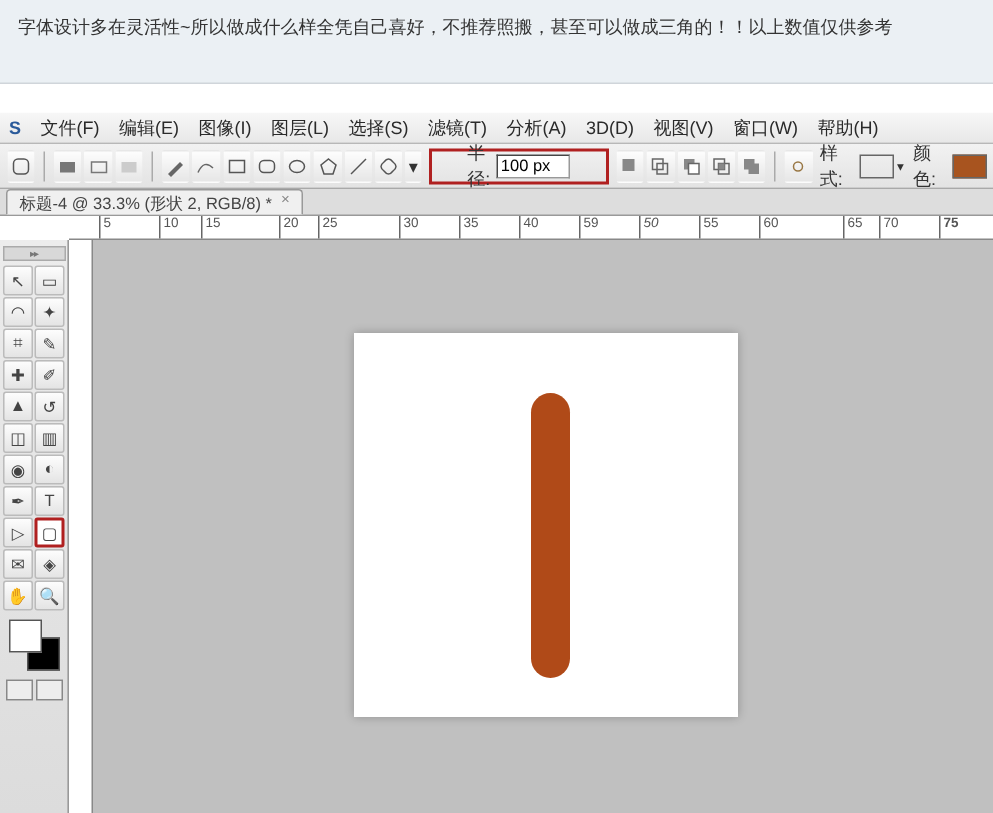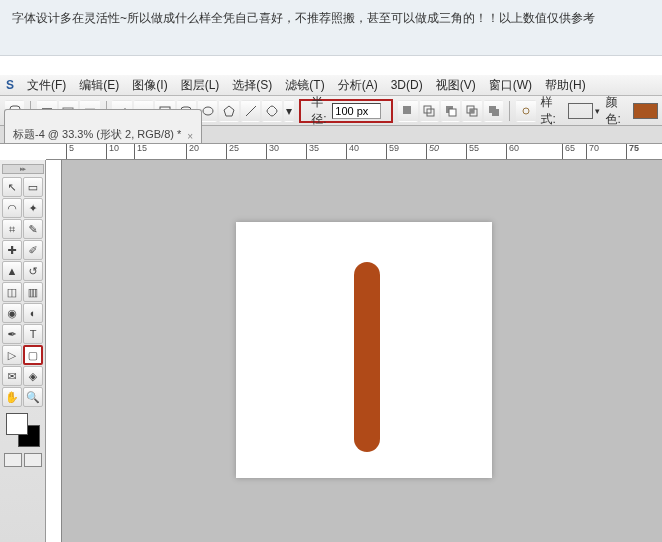--- a/index.html
+++ b/index.html
@@ -4,25 +4,25 @@
 <style>
 *{box-sizing:border-box;margin:0;padding:0;font-family:"Microsoft YaHei",SimSun,sans-serif}
 body{width:662px;height:542px;background:#fff;overflow:hidden;position:relative}
 .banner{height:56px;background:#ebf0f4;padding:8px 12px;font-size:12px;color:#333;line-height:20px;border-bottom:1px solid #d0d5da}
 .menubar{height:22px;background:linear-gradient(#f7f7f7,#e8e8e8);border-top:1px solid #fff;border-bottom:1px solid #b8b8b8;display:flex;align-items:center;padding:0 6px;font-size:12px;color:#2a2a2a;margin-top:18px}
 .menubar span{margin-right:13px;cursor:default}
 .toolbar{height:30px;background:linear-gradient(#f2f2f2,#e3e3e3);border-bottom:1px solid #a9a9a9;display:flex;align-items:center;padding:0 4px;font-size:12px;color:#333}
 .sep{width:1px;height:20px;background:#aaa;margin:0 5px}
 .tbtn{width:22px;height:22px;border:1px solid transparent;border-radius:2px;display:inline-flex;align-items:center;justify-content:center;margin:0 1px;background:linear-gradient(#fdfdfd,#e6e6e6)}
 .tbtn svg{width:14px;height:14px}
-.radiusbox{border:2px solid #b02020;padding:2px 10px;display:flex;align-items:center;height:24px;margin:0 4px}
+.radiusbox{border:2px solid #b02020;padding:2px 24px;display:flex;align-items:center;height:24px;margin:0 4px}
 .radiusbox input{width:49px;height:16px;font-size:11px;border:1px inset #999;padding:0 2px;text-align:left;background:#fff}
 .swatch{width:28px;height:16px;border:1px solid #666;display:inline-block}
 .tabbar{height:18px;background:#ddd;border-bottom:1px solid #999;display:flex;align-items:end;padding-left:4px}
-.tab{background:#f0f0f0;border:1px solid #999;border-bottom:none;border-radius:3px 3px 0 0;font-size:11px;color:#444;padding:1px 8px;display:flex;align-items:flex-end;height:34px}
+.tab{background:#f0f0f0;border:1px solid #999;border-bottom:none;border-radius:3px 3px 0 0;font-size:11px;color:#444;padding:1px 8px;display:flex;align-items:flex-start;height:17px}
 .tab .x{margin-left:6px;color:#888;font-size:10px}
 .ruler-h{height:16px;background:#fff;border-bottom:1px solid #888;position:relative;margin-left:46px;overflow:hidden;font-size:9px;color:#555}
 .ruler-h .tick{position:absolute;top:0;height:16px;border-left:1px solid #666;padding-left:2px;line-height:9px}
 .workzone{display:flex;height:calc(542px - 56px - 18px - 22px - 30px - 18px - 16px);background:#c0c0c0}
 .toolbox{width:46px;background:linear-gradient(#ececec,#dcdcdc);border-right:1px solid #999;padding:4px 2px;display:flex;flex-direction:column;align-items:center}
 .toolhead{width:42px;height:10px;background:#d8d8d8;border:1px solid #aaa;margin-bottom:3px;display:flex;justify-content:center;align-items:center}
 .toolhead span{font-size:7px;color:#777;letter-spacing:-1px}
 .toolgrid{display:grid;grid-template-columns:20px 20px;gap:1px}
 .tool{width:20px;height:20px;border:1px solid #bbb;background:linear-gradient(#fdfdfd,#e4e4e4);border-radius:2px;display:flex;align-items:center;justify-content:center;font-size:11px;color:#444}
 .tool.sel{border:2px solid #b02020;background:#fff}
@@ -174,21 +174,21 @@
     <span>标题-4 @ 33.3% (形状 2, RGB/8) *</span>
     <span class="x">×</span>
   </div>
 </div>
 
 <div class="ruler-h" id="rulerH">
     <div class="tick" style="left: 20px;">5</div>
     <div class="tick" style="left: 60px;">10</div>
     <div class="tick" style="left: 88px;">15</div>
     <div class="tick" style="left: 140px;">20</div>
-    <div class="tick" style="left: 180px;">25</div>
+    <div class="tick" style="left: 166px;">25</div>
     <div class="tick" style="left: 220px;">30</div>
     <div class="tick" style="left: 260px;">35</div>
     <div class="tick" style="left: 300px;">40</div>
     <div class="tick" style="left: 340px;">59</div>
     <div class="tick" style="left: 380px; font-style: italic;">50</div>
     <div class="tick" style="left: 420px;">55</div>
     <div class="tick" style="left: 460px;">60</div>
     <div class="tick" style="left: 500px; margin-left: 16px;">65</div>
     <div class="tick" style="left: 540px;">70</div>
     <div class="tick" style="left: 580px; font-weight: bold;">75</div>

